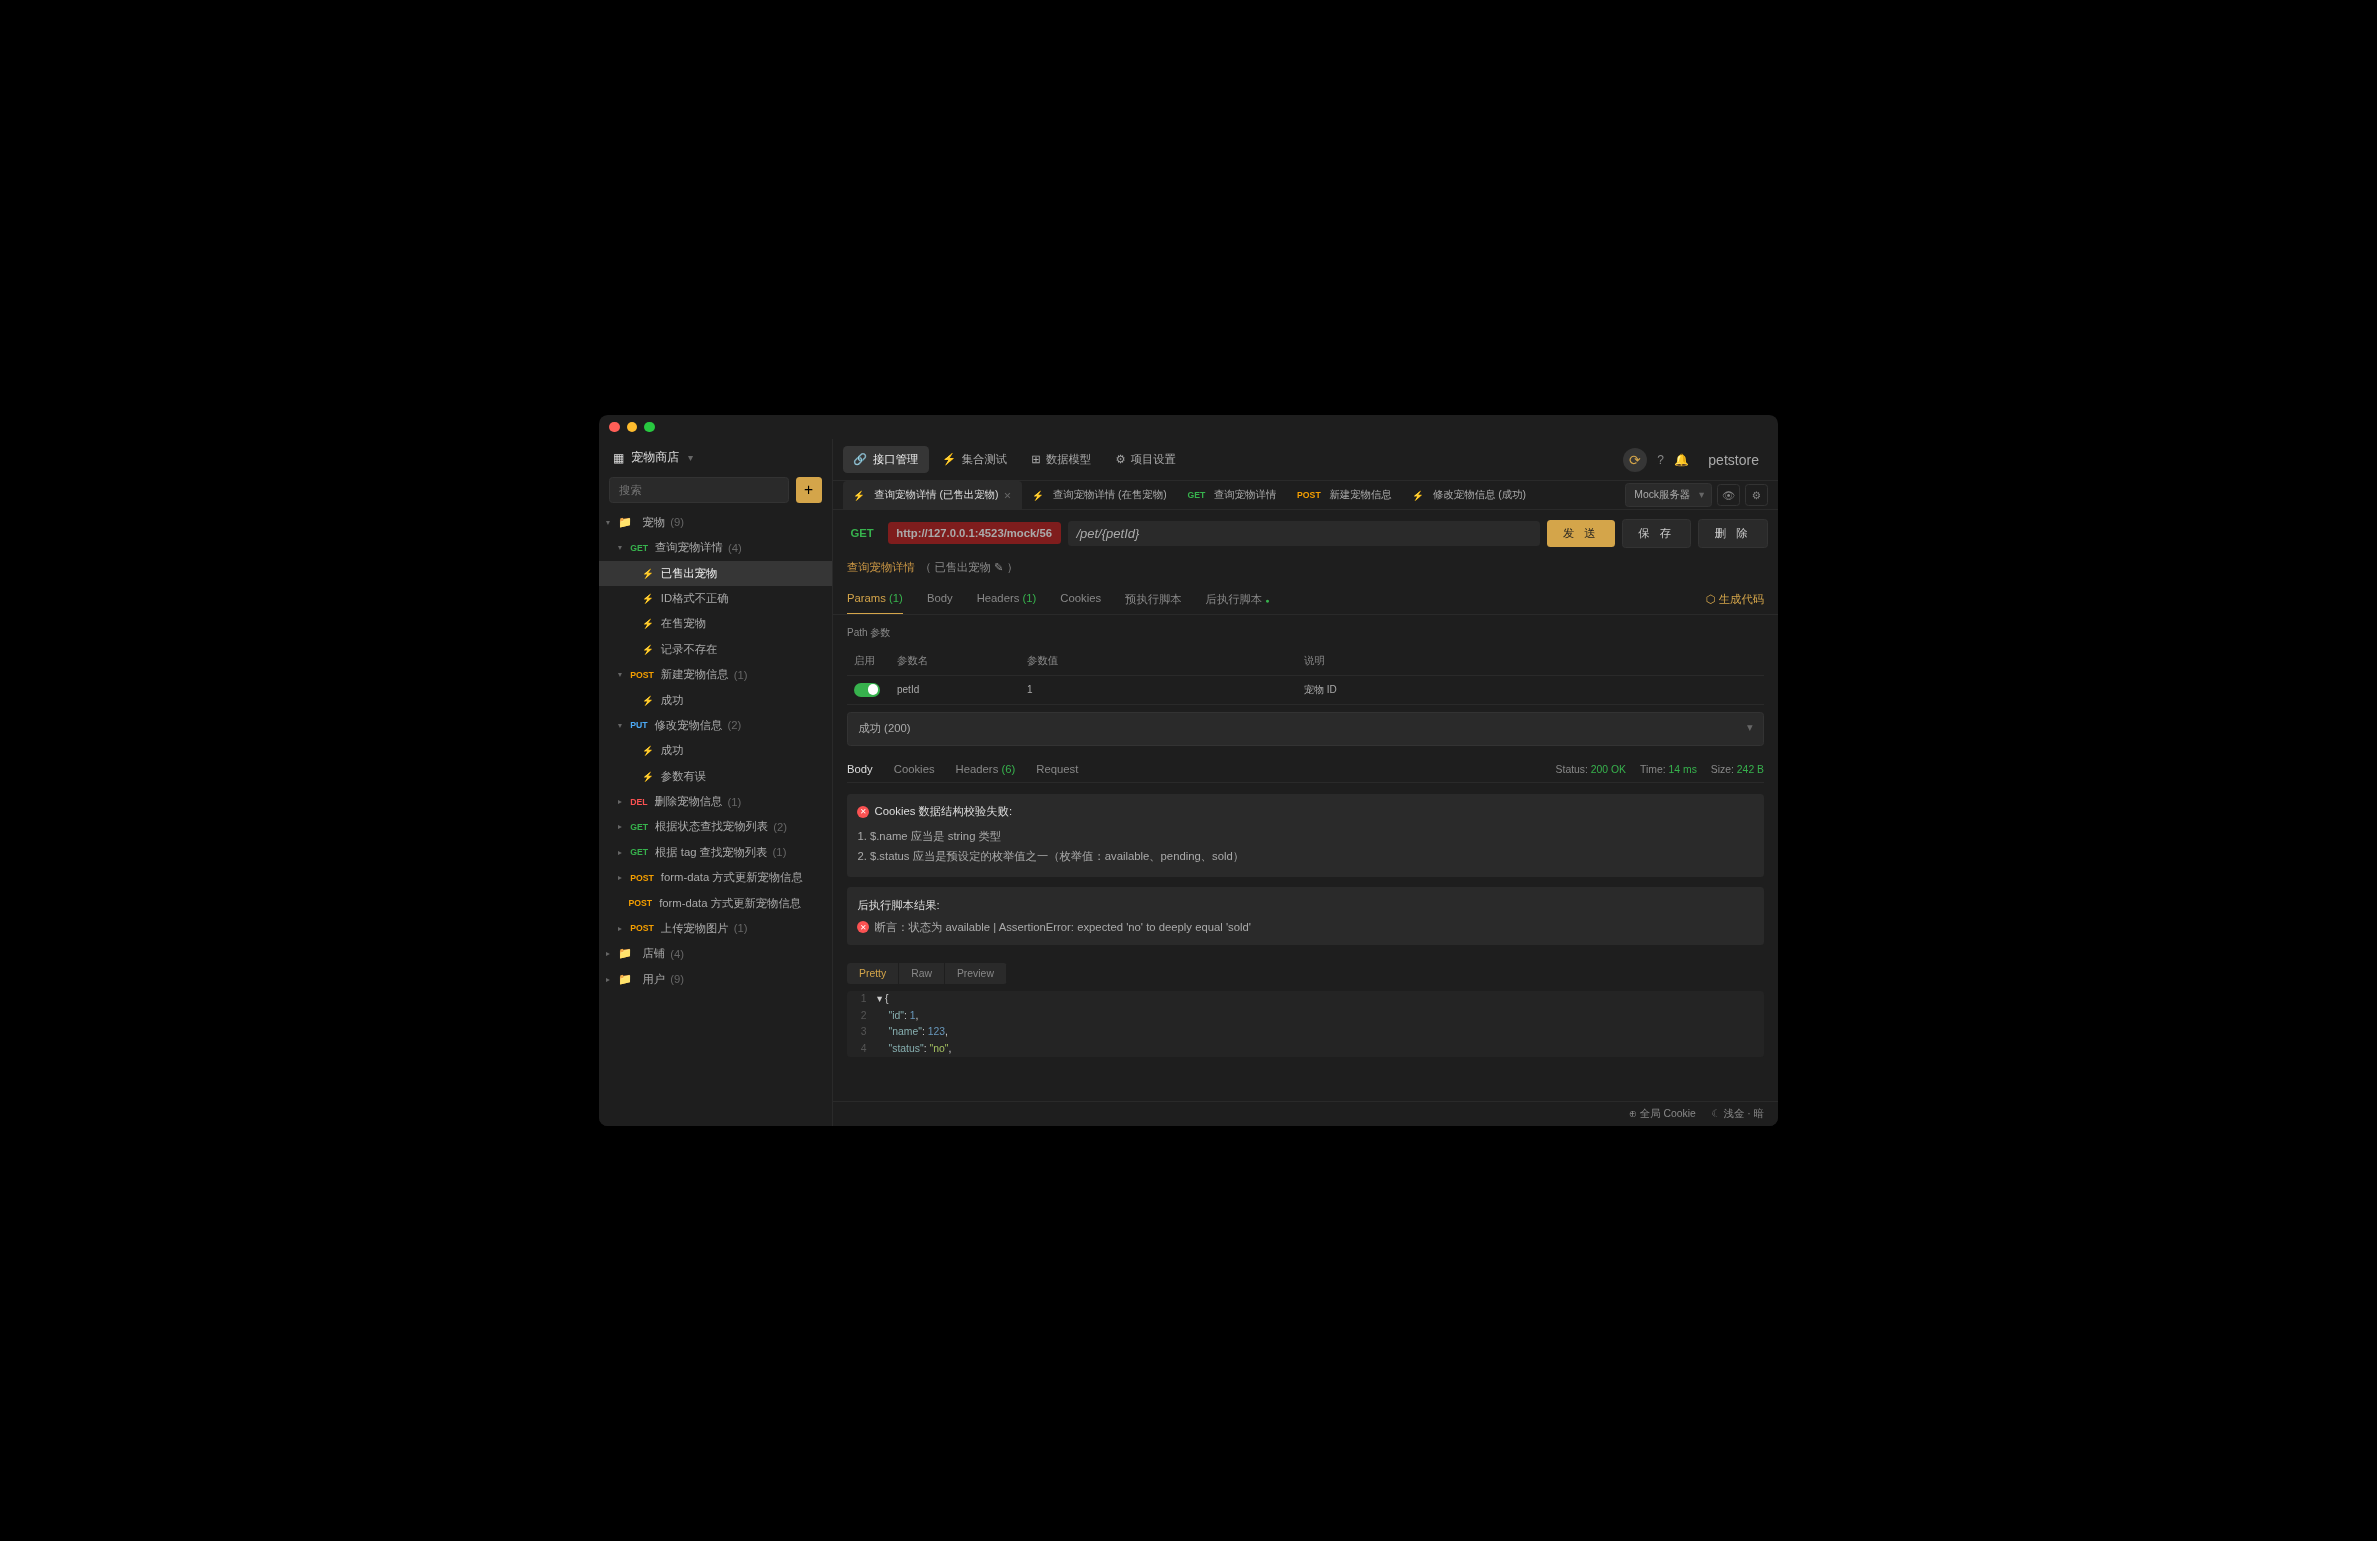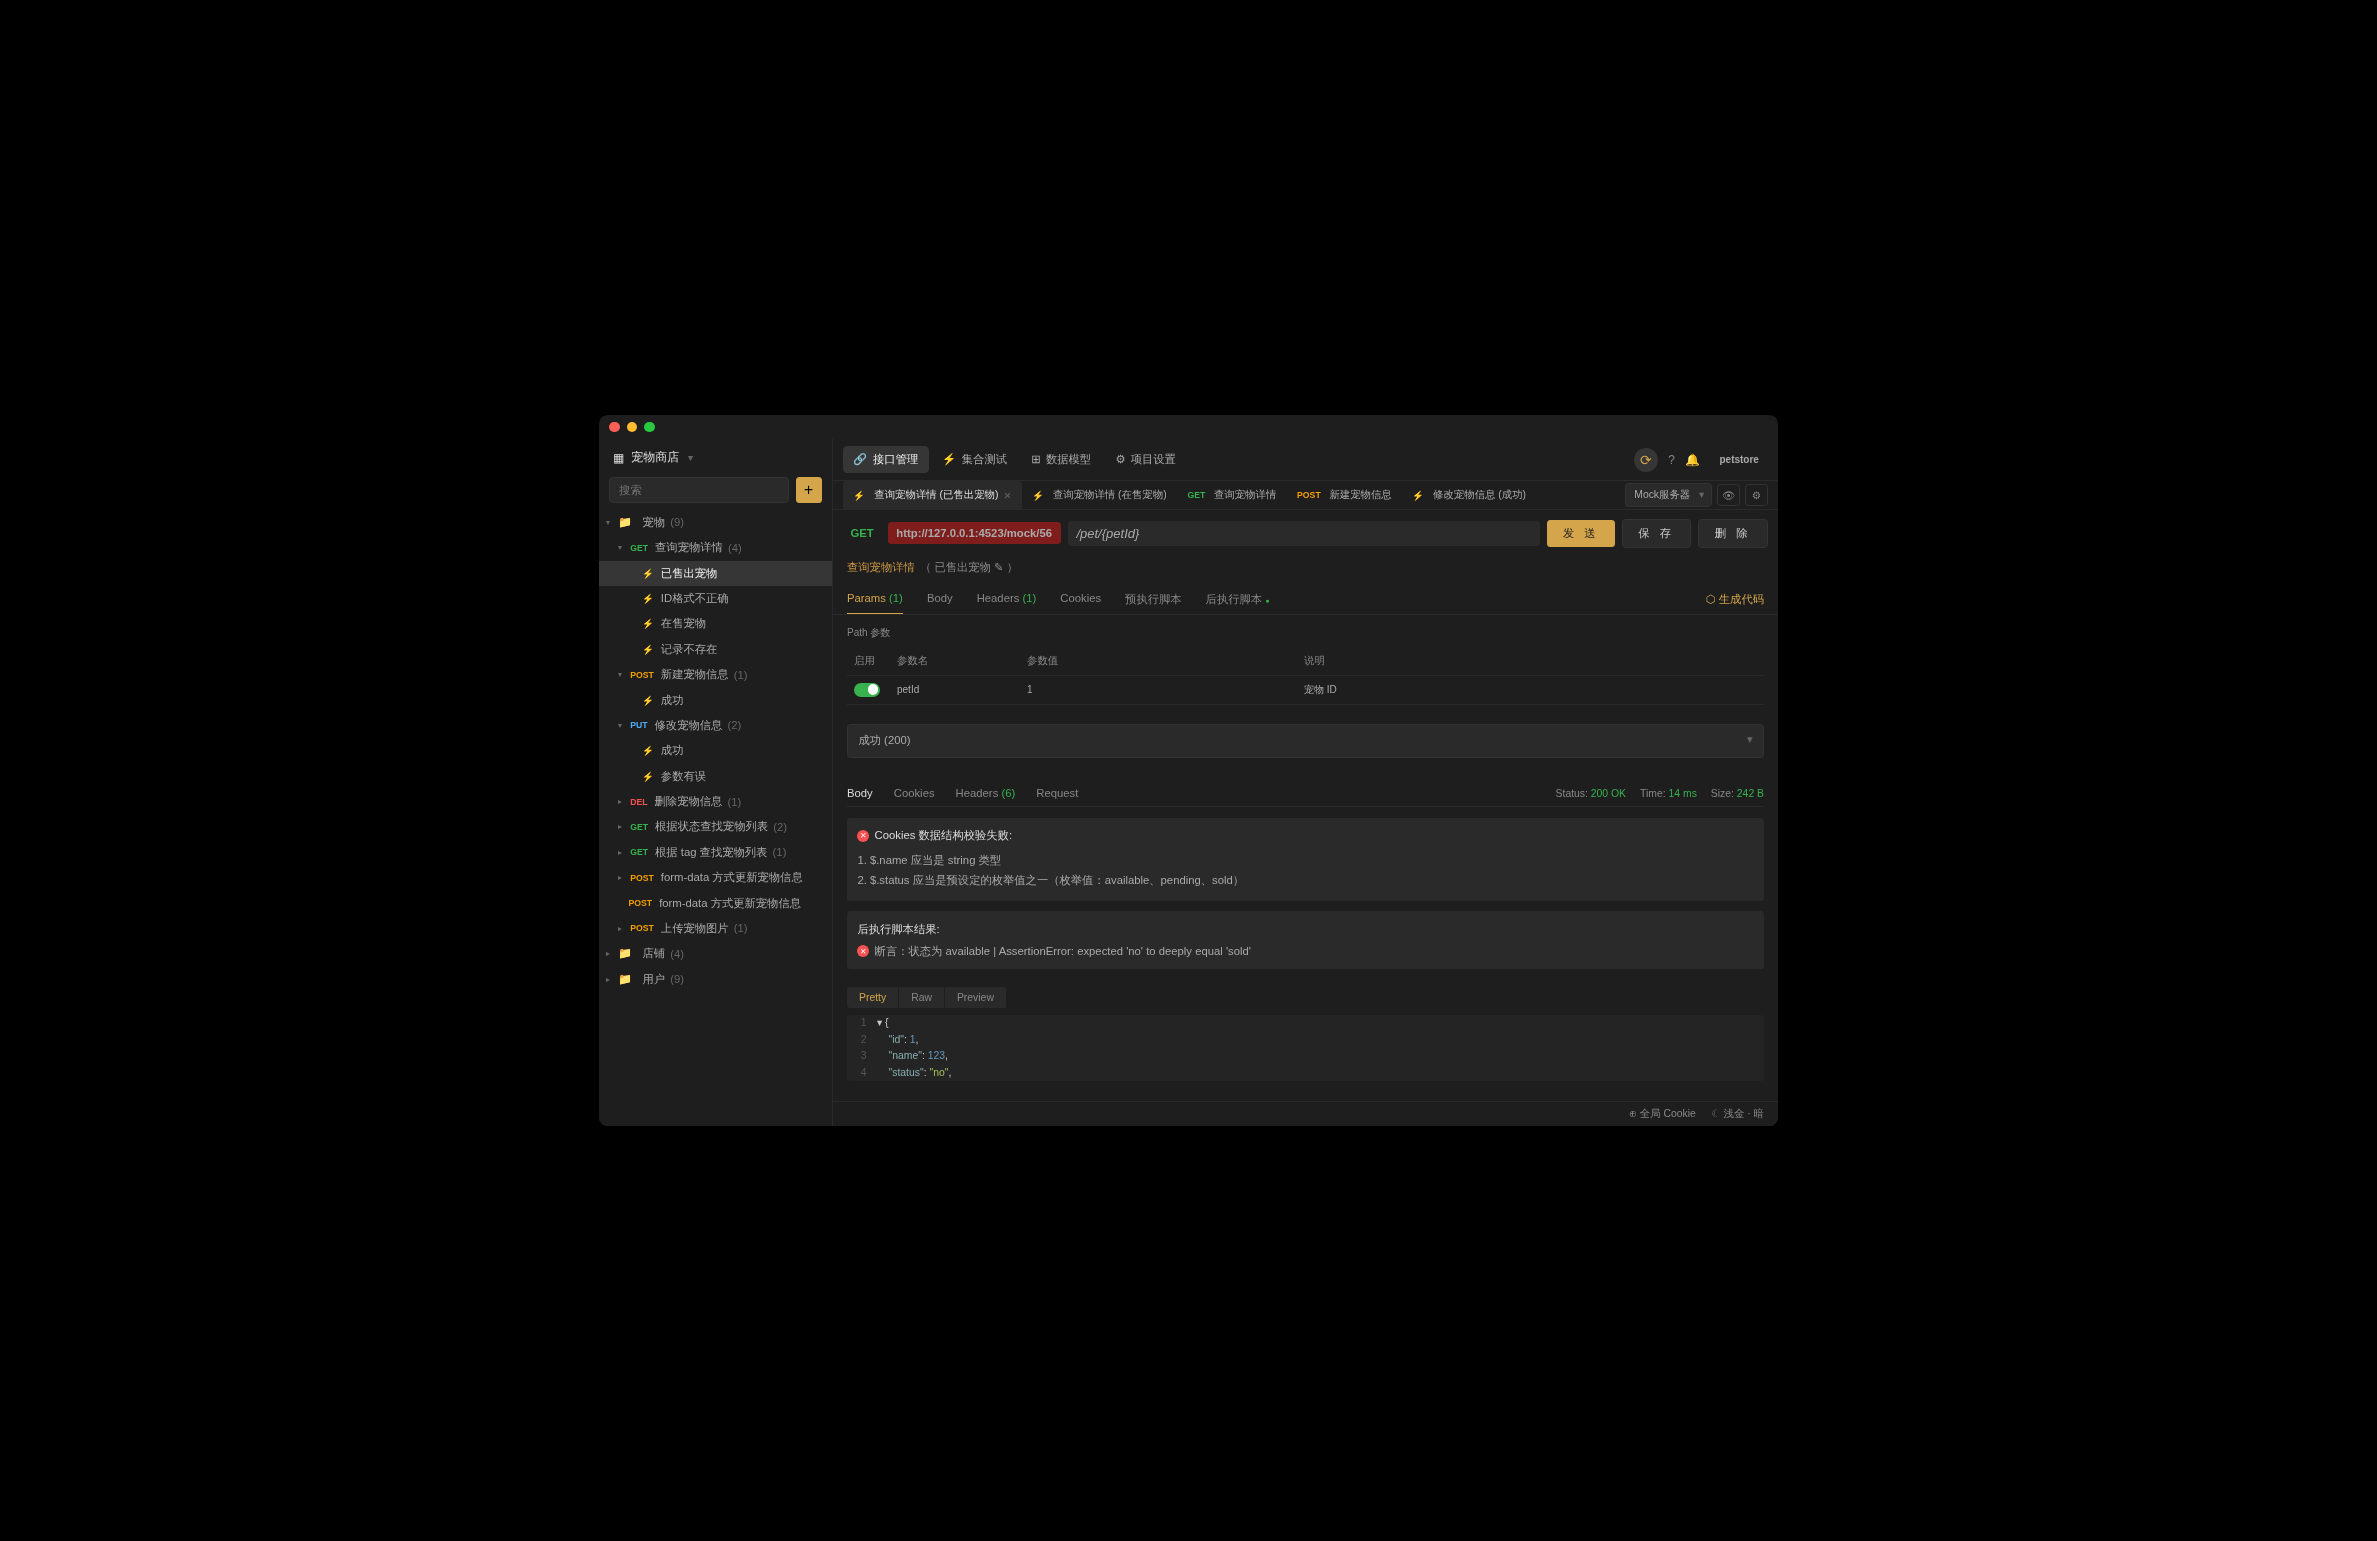--- a/index.html
+++ b/index.html
@@ -24,21 +24,21 @@
 .method.get{color:#37b24d}.method.post{color:#f59f00}.method.put{color:#4dabf7}.method.del{color:#fa5252}
 .bolt { color:#9b7fd4; font-size:9.5px; margin-right:3.5px; }
 .count { color:#666; margin-left:1.7px; }
 .main { flex:1; display:flex; flex-direction:column; background:#1e1e1e; overflow:hidden; }
 .topbar { height:42px; display:flex; align-items:center; padding:0 10.4px; border-bottom:0.9px solid #2a2a2a; gap:3.5px; }
 .top-btn { display:flex; align-items:center; gap:5.2px; padding:6px 10.4px; color:#aaa; font-size:11.3px; border-radius:4.3px; cursor:pointer; }
 .top-btn.active { background:#363636; color:#eee; }
 .top-right { margin-left:auto; display:flex; align-items:center; gap:10.4px; }
 .icon-circle { width:24px; height:24px; background:#363636; border-radius:50%; display:flex; align-items:center; justify-content:center; color:#d4a54a; cursor:pointer; }
 .icon-btn { color:#888; cursor:pointer; font-size:12px; }
-.workspace { color:#aaa; font-size:10px; padding:3.5px 8.7px;font-weight:bold; }
+.workspace { color:#aaa; font-size:14px; padding:3.5px 8.7px; }
 .tabs-row { display:flex; align-items:center; border-bottom:0.9px solid #2a2a2a; padding:0 10.4px; gap:0; }
 .tab { display:flex; align-items:center; gap:5.2px; padding:7px 10.4px; font-size:10.4px; color:#aaa; cursor:pointer; border-radius:3.5px 3.5px 0 0; }
 .tab.active { background:#2a2a2a; color:#ddd; }
 .tab-close { color:#666; font-size:9.5px; }
 .env-selector { margin-left:auto; display:flex; gap:5.2px; align-items:center; }
 .env-select { background:#2a2a2a; border:0.9px solid #333; border-radius:3.5px; padding:4.3px 21px 4.3px 8.7px; color:#aaa; font-size:10.4px; cursor:pointer; position:relative; }
 .env-select::after { content:"▾"; position:absolute; right:7px; color:#666; }
 .env-icon { width:22.5px; height:22.5px; border:0.9px solid #333; border-radius:3.5px; display:flex; align-items:center; justify-content:center; color:#888; cursor:pointer; font-size:10.4px; }
 .request-bar { display:flex; gap:7px; padding:8.7px 10.4px; align-items:center; }
 .req-method { color:#37b24d; font-weight:600; font-size:11.3px; padding:0 7px; }
@@ -55,21 +55,21 @@
 .subtab .num { color:#37b24d; }
 .subtab .dot-ind { color:#37b24d; font-size:7px; }
 .gen-code { position:absolute; right:14px; top:7px; color:#d4a54a; font-size:11.3px; cursor:pointer; }
 .content { flex:1; overflow-y:auto; padding:0 14px 14px; font-size:11.3px; color:#aaa; }
 .section-title { padding:10.4px 0 7px; color:#888; font-size:10px; }
 .params-table { width:100%; border-collapse:collapse; }
 .params-table th { text-align:left; padding:7px; font-weight:normal; font-size:10.4px; color:#888; border-bottom:0.9px solid #2a2a2a; }
 .params-table td { padding:7px; border-bottom:0.9px solid #2a2a2a; font-size:10px; }
 .toggle { width:26px; height:14px; background:#37b24d; border-radius:7px; position:relative; cursor:pointer; }
 .toggle::after { content:""; width:10.4px; height:10.4px; background:#fff; border-radius:50%; position:absolute; right:1.7px; top:1.7px; }
-.response-select { background:#2a2a2a; border:0.9px solid #333; border-radius:3.5px; padding:8.7px 10.4px; color:#aaa; font-size:11.3px; margin:19px 0; cursor:pointer; position:relative; }
+.response-select { background:#2a2a2a; border:0.9px solid #333; border-radius:3.5px; padding:8.7px 10.4px; color:#aaa; font-size:11.3px; margin:7px 0; cursor:pointer; position:relative; }
 .response-select::after { content:"▾"; position:absolute; right:10.4px; color:#666; }
 .resp-tabs { display:flex; gap:21px; padding:10.4px 0 7px; border-bottom:0.9px solid #2a2a2a; font-size:11.3px; align-items:center; }
 .resp-tab { color:#888; cursor:pointer; }
 .resp-tab.active { color:#ddd; }
 .resp-tab .num { color:#37b24d; }
 .resp-status-row { margin-left:auto; display:flex; gap:14px; font-size:10.4px; color:#888; }
 .status-num { color:#37b24d; }
 .status-val { color:#37b24d; }
 .error-panel { background:#2a2a2a; border-radius:3.5px; padding:10.4px; margin:10.4px 0; font-size:11.3px; }
 .error-title { display:flex; align-items:center; gap:5.2px; color:#ddd; font-weight:500; margin-bottom:7px; }

